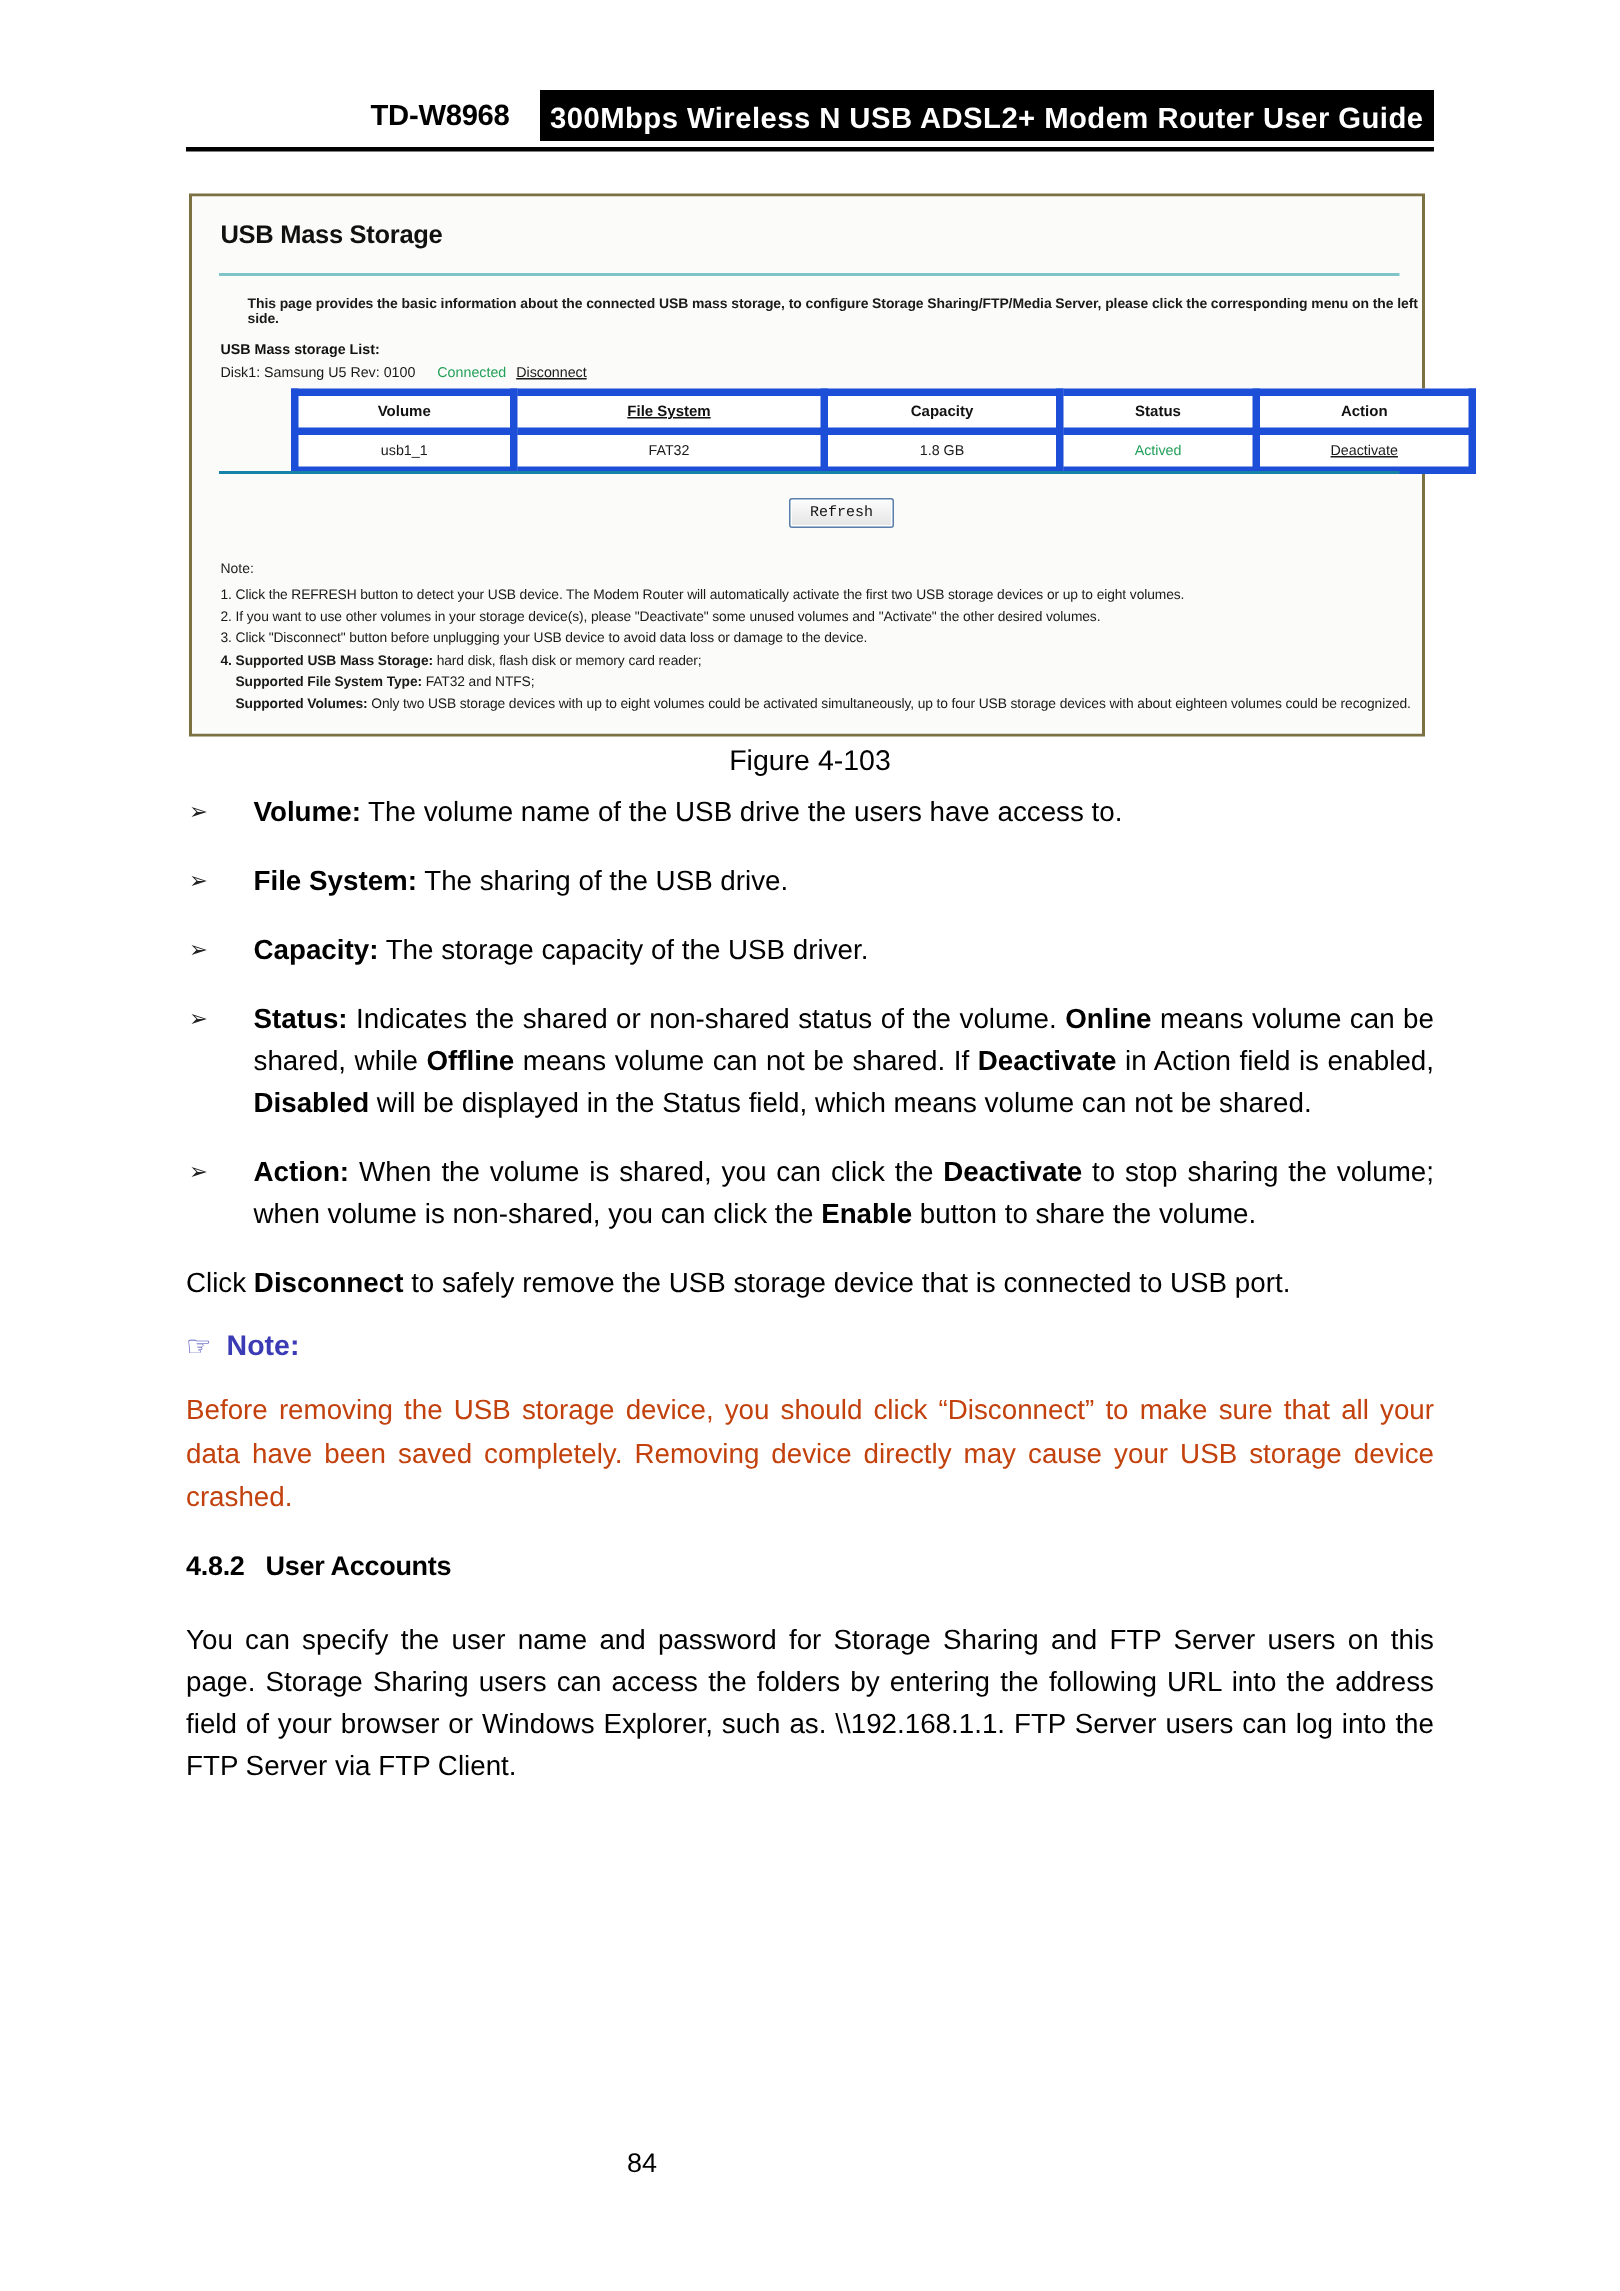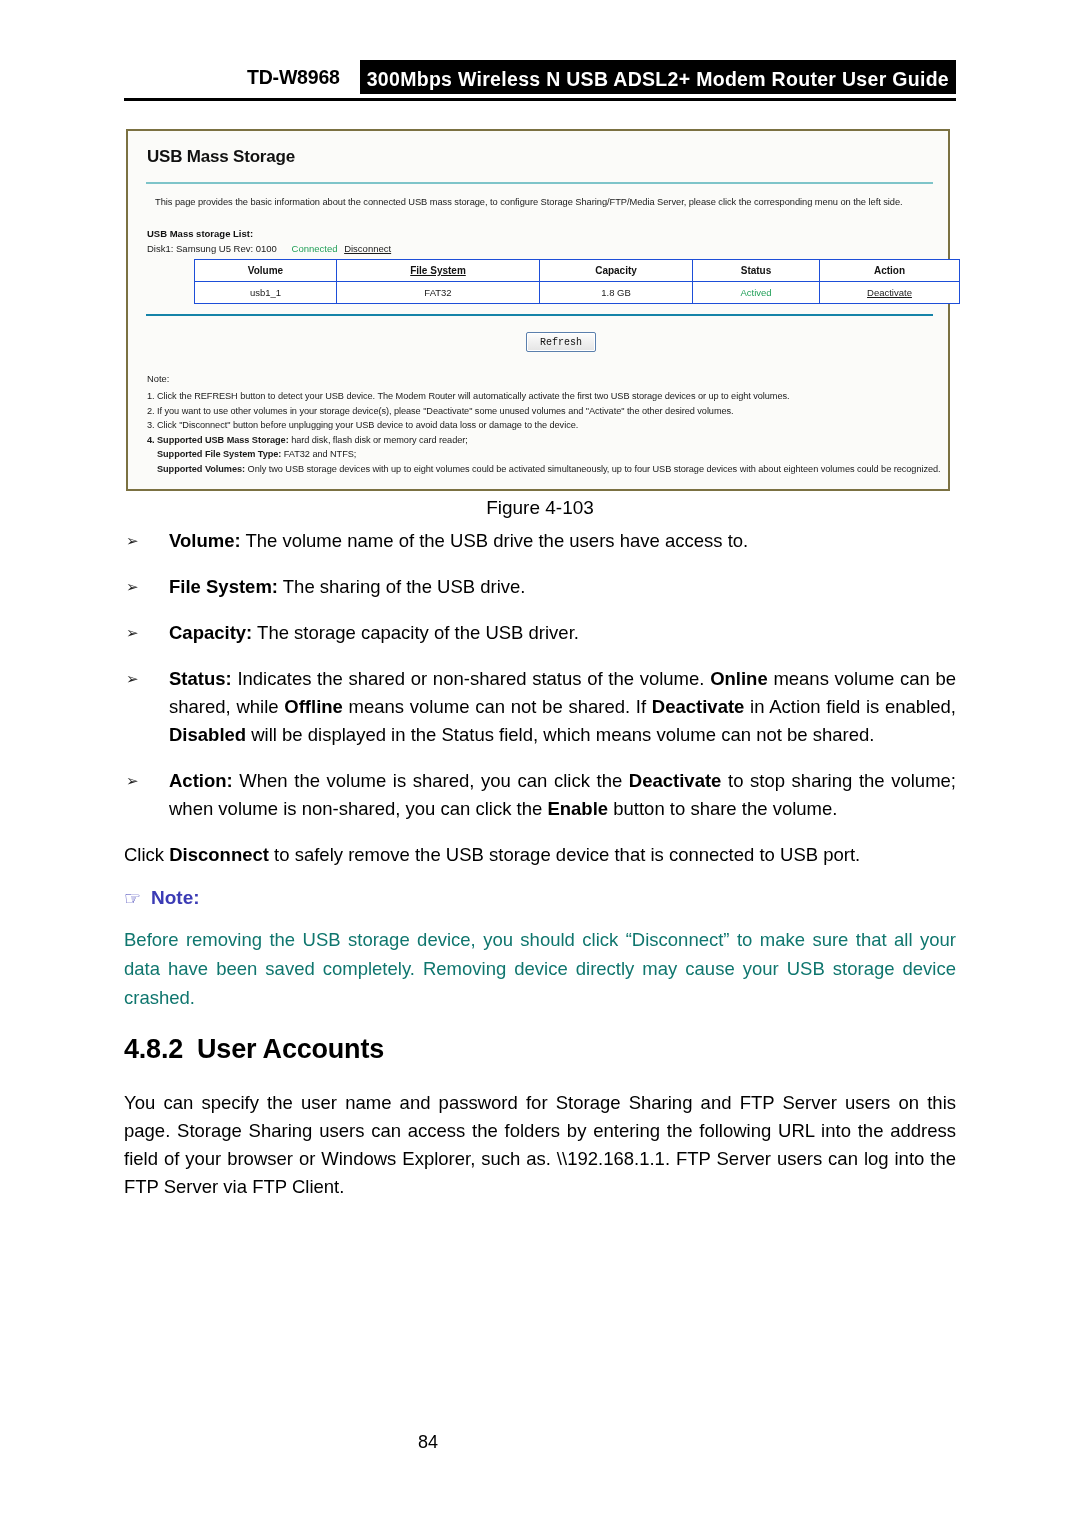--- a/index.html
+++ b/index.html
@@ -88,26 +88,27 @@
   .fig-divider-top {
     position: absolute;
     left: 18px;
     top: 51px;
     width: 787px;
     height: 2px;
     background: #7ec4c9;
   }
   .fig-intro {
     position: absolute;
-    left: 27px;
+    left: 37px;
     top: 66px;
     width: 790px;
     font-size: 9.3px;
     color: #1a1a1a;
     letter-spacing: -0.05px;
+    font-weight: bold;
   }
   .fig-list-label {
     position: absolute;
     left: 19px;
     top: 97px;
     font-size: 9.5px;
     font-weight: bold;
     color: #111;
   }
   .fig-disk-line {
@@ -132,21 +133,21 @@
   .fig-table {
     position: absolute;
     left: 66px;
     top: 128px;
     width: 740px;
     border-collapse: collapse;
     table-layout: fixed;
     background: #ffffff;
   }
   .fig-table th, .fig-table td {
-    border: 1px solid #1d4ed8;
+    border: 5px solid #1d4ed8;
     font-size: 9.5px;
     text-align: center;
     padding: 4px 2px 4px 2px;
     background: #ffffff;
     color: #1a1a1a;
     font-weight: normal;
     height: 13px;
   }
   .fig-table th {
     font-weight: bold;
@@ -278,29 +279,29 @@
     margin-top: 16px;
     margin-bottom: 16px;
   }
   .note-hand {
     font-family: "DejaVu Sans", sans-serif;
     font-size: 19px;
     margin-right: 10px;
     color: #3b3bb5;
   }
   .note-body {
-    color: #0f766e;
+    color: #c2410c;
     font-size: 18.5px;
     line-height: 29px;
     text-align: justify;
     margin-bottom: 22px;
   }
 
   .section-heading {
-    font-size: 27px;
+    font-size: 18px;
     font-weight: bold;
     color: #000;
     margin-top: 14px;
     margin-bottom: 24px;
     letter-spacing: -0.2px;
   }
   .section-heading .num { margin-right: 14px; }
 
   .page-number {
     position: absolute;

